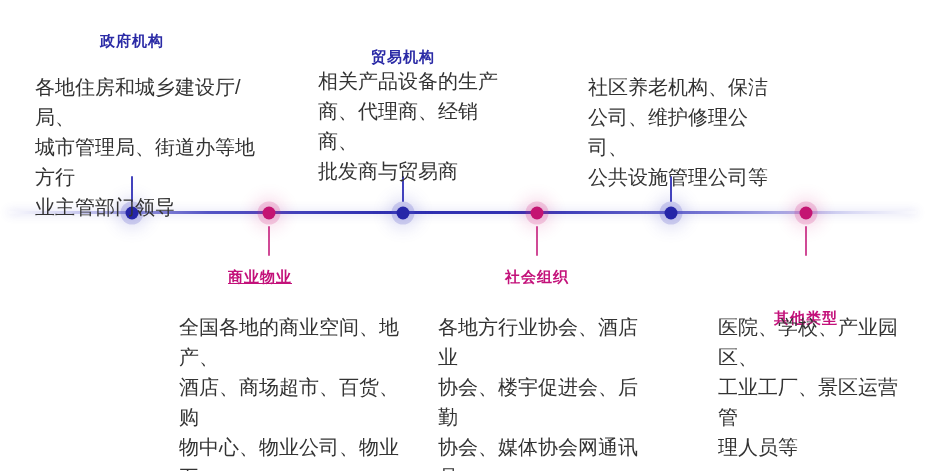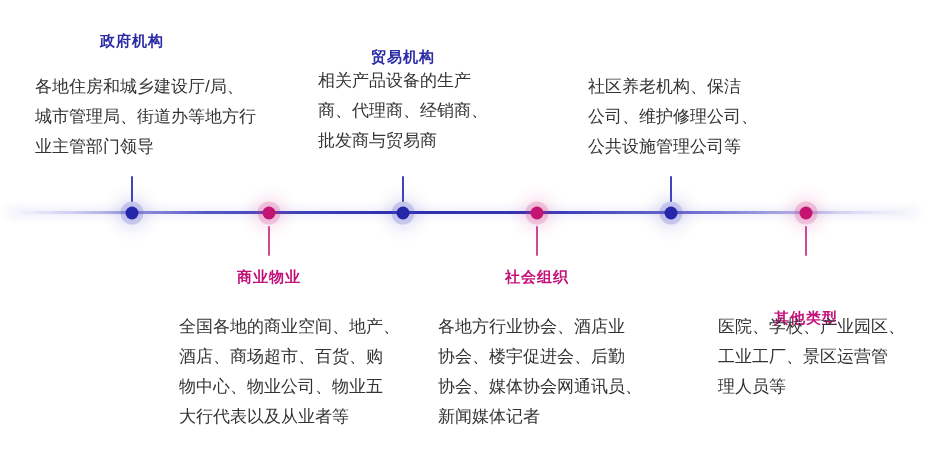--- a/index.html
+++ b/index.html
@@ -82,28 +82,28 @@
     letter-spacing: 1px;
     white-space: nowrap;
     transform: translateX(-50%);
   }
   .group-title.blue { color: var(--title-blue, #2b2ba6); }
   .group-title.pink { color: var(--title-pink, #c3117a); }
 
   .t1 { left: 132px; top: 32px; }
   .t2 { left: 403px; top: 48px; }
   .t3 { left: 671px; top: 32px; }
-  .t4 { left: 269px; top: 268px; }
+  .t4 { left: 260px; top: 268px; text-decoration: underline; }
   .t5 { left: 537px; top: 268px; }
   .t6 { left: 806px; top: 268px; margin-top: 41px; }
 
   .group-desc {
     position: absolute;
     margin: 0;
-    font-size: 17px;
+    font-size: 20px;
     line-height: 30px;
     color: var(--body-text, #333333);
     white-space: pre-line;
   }
   .d1 { left: 35px;  top: 72px;  width: 236px; }
   .d2 { left: 318px; top: 66px;  width: 190px; }
   .d3 { left: 588px; top: 72px;  width: 190px; }
   .d4 { left: 179px; top: 312px; width: 236px; }
   .d5 { left: 438px; top: 312px; width: 214px; }
   .d6 { left: 718px; top: 312px; width: 198px; }

